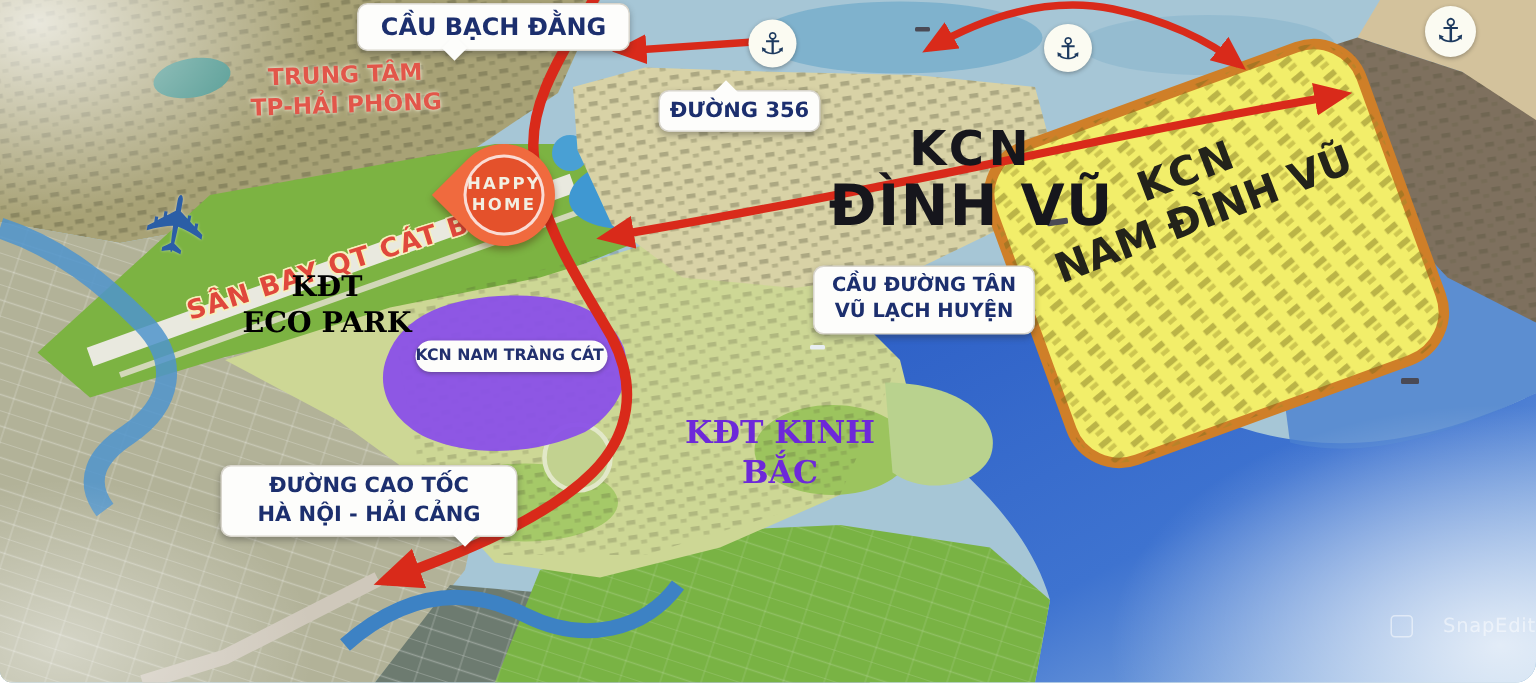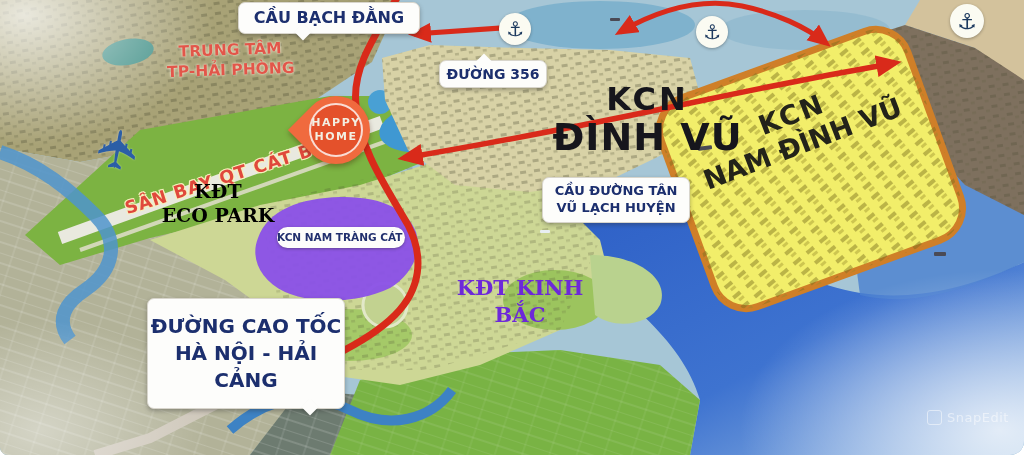--- a/index.html
+++ b/index.html
@@ -13,21 +13,21 @@
   .callout{position:absolute;background:#fdfdfb;border:1px solid #d8d5cc;border-radius:7px;
            color:#1c2f6e;font-weight:bold;text-align:center;
            box-shadow:0 2px 4px rgba(40,40,40,.35);z-index:30;}
   .callout .tail{position:absolute;width:12px;height:12px;background:#fdfdfb;transform:rotate(45deg);
                  box-shadow:2px 2px 3px rgba(40,40,40,.2);}
   .c-bachdang{left:238px;top:2px;width:180px;height:30px;line-height:30px;font-size:16px;}
   .c-bachdang .tail{left:58px;bottom:-5px;}
   .c-356{left:426px;top:60px;width:106px;height:26px;line-height:26px;font-size:14px;margin-left:13px;}
   .c-356 .tail{left:38px;top:-5px;box-shadow:none;}
   .c-tanvu{left:542px;top:177px;width:142px;padding:5px 2px;font-size:13px;line-height:1.3;}
-  .c-caotoc{left:147px;top:298px;width:192px;padding:14px 2px;font-size:20px;line-height:1.35;}
+  .c-caotoc{left:147px;top:310px;width:192px;padding:4px 2px;font-size:14px;line-height:1.35;}
   .c-caotoc .tail{right:28px;bottom:-5px;}
 
   
   .red-label{position:absolute;color:#e2564a;font-weight:bold;text-align:center;z-index:25;
              text-shadow:0 0 2px rgba(255,250,230,.85),0 0 4px rgba(255,250,230,.6);}
   .t-trungtam{left:148px;top:40px;width:165px;font-size:15.5px;line-height:1.3;transform:rotate(-2deg);}
   .t-cangqt{left:912px;top:36px;width:108px;font-size:14.5px;line-height:1.25;color:#e14a3e;}
   .t-sanbay{left:100px;top:168px;width:245px;font-size:17.5px;transform:rotate(-17.5deg);
             color:#e0483c;letter-spacing:1px;
             text-shadow:-1px -1px 0 #f6f0bc,1px -1px 0 #f6f0bc,-1px 1px 0 #f6f0bc,1px 1px 0 #f6f0bc;}
@@ -59,21 +59,21 @@
   .pin{position:absolute;left:302px;top:96px;width:68px;height:68px;z-index:32;
        background:#f06a3e;border-radius:50% 50% 50% 0;transform:rotate(45deg);
        box-shadow:2px 2px 5px rgba(60,20,0,.35);}
   .pin-inner{position:absolute;left:7px;top:7px;right:7px;bottom:7px;border-radius:50%;
              background:#e4512b;border:2.5px solid rgba(255,255,255,.8);
              transform:rotate(-45deg);color:#f2efe2;font-weight:bold;font-size:11px;
              letter-spacing:1.5px;text-align:center;line-height:1.3;
              display:flex;flex-direction:column;justify-content:center;}
 
   
-  .wm{position:absolute;left:927px;top:410px;display:flex;align-items:center;gap:5px;
+  .wm{position:absolute;left:927px;top:410px;display:flex;align-items:center;gap:20px;
       color:#ffffff;opacity:.5;font-size:13px;z-index:40;letter-spacing:.5px;justify-content:space-between;}
   .wm-ic{width:13px;height:13px;border:1.5px solid #fff;border-radius:3px;display:inline-block;}
 </style>
 </head>
 <body>
 
 <div class="stage">
  <div class="map">
 
   <svg width="1024" height="455" viewBox="0 0 1024 455">

